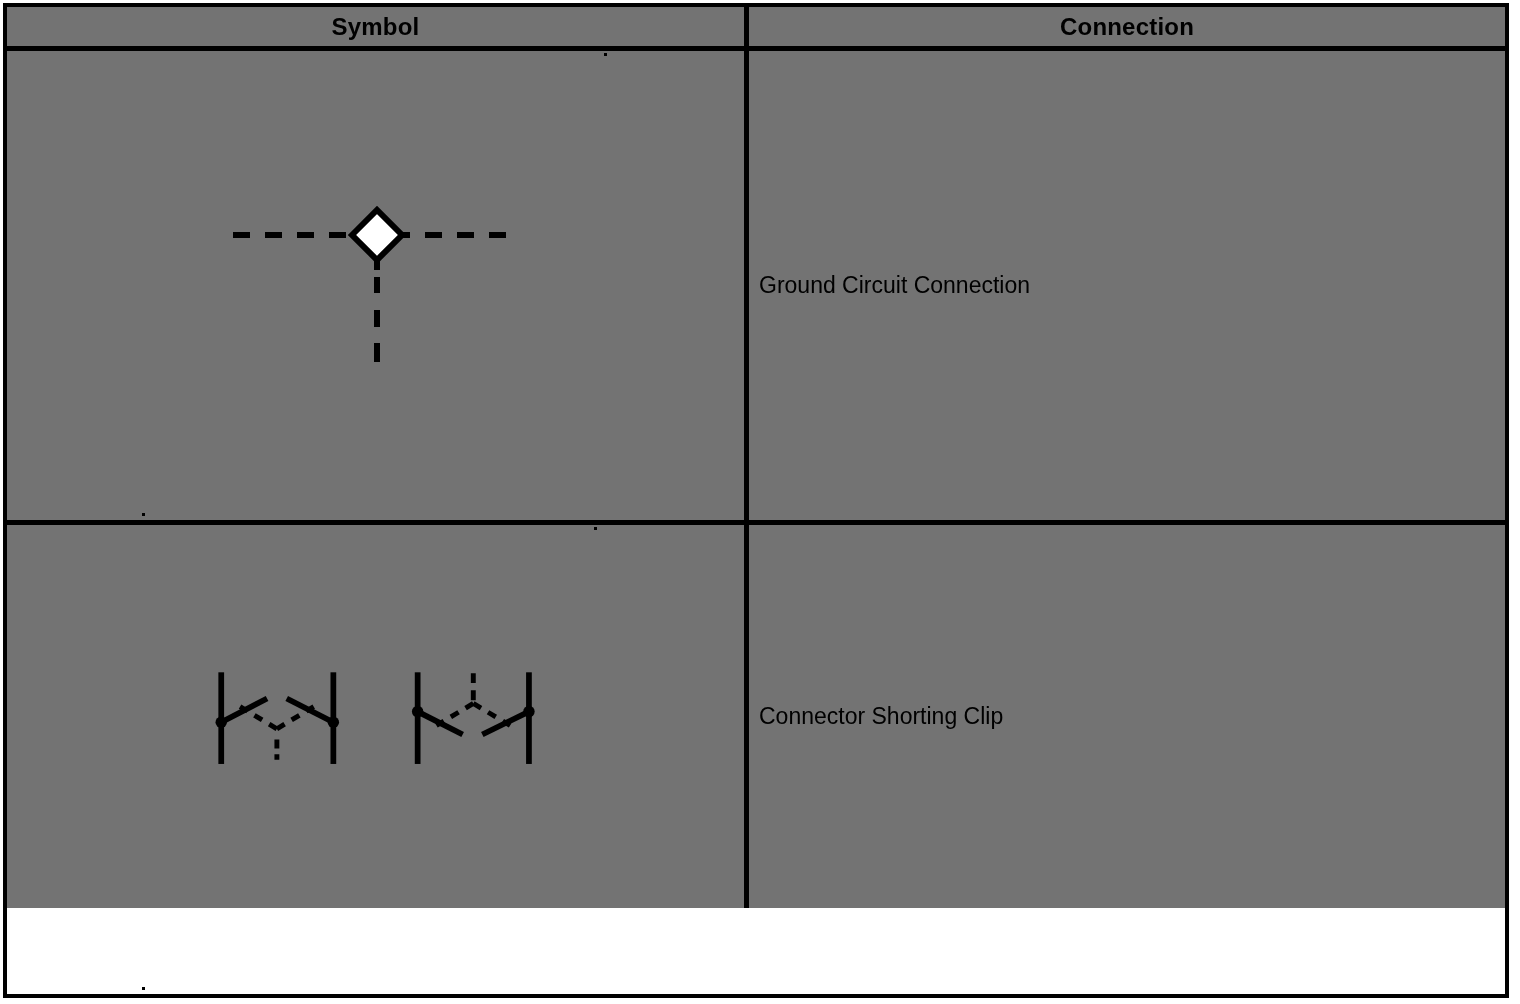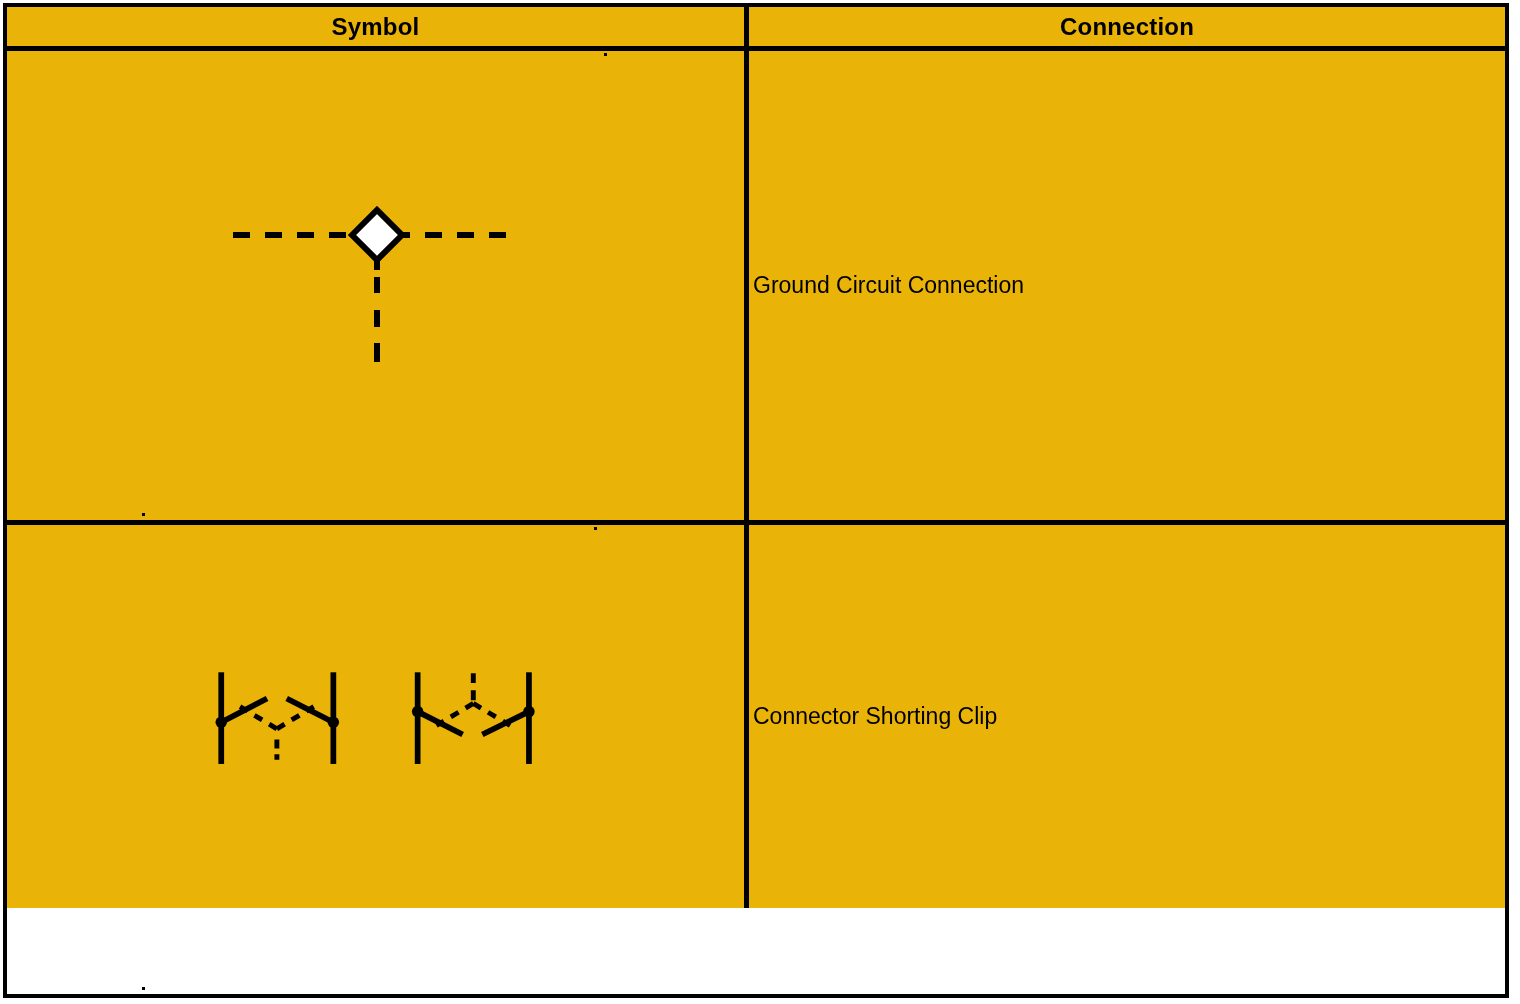--- a/index.html
+++ b/index.html
@@ -11,33 +11,33 @@
   }
   .tbl {
     position:absolute; left:3px; top:3px;
     width:1498px; height:987px;
     border:4px solid #000;
   }
   .t-row { display:grid; grid-template-columns:742px 756px; }
   .hdr-row { height:44px; }
   .body-row-1 { height:474px; }
   .body-row-2 { height:383px; }
-  .cell { box-sizing:border-box; position:relative; background:#eab308; }
+  .cell { box-sizing:border-box; position:relative; background:#737373; }
   .c-sym { border-right:5px solid #000; }
   .hdr-row .cell { border-bottom:5px solid #000; }
   .body-row-1 .cell { border-bottom:5px solid #000; }
   .hdr {
     font-size:24px; font-weight:bold;
     display:flex; align-items:center; justify-content:center;
     letter-spacing:0.2px;
   }
   .desc {
     font-size:23px;
     display:flex; align-items:center; justify-content:flex-start;
-    padding-left:4px;
+    padding-left:10px;
   }
   .symsvg { position:absolute; left:0; top:0; width:737px; height:100%; display:block; }
   .speck { position:absolute; width:3px; height:3px; background:#000; }
   .speck-1 { left:604px; top:53px; }
   .speck-2 { left:142px; top:513px; }
   .speck-3 { left:594px; top:527px; }
   .speck-4 { left:142px; top:987px; }
 </style>
 </head>
 <body>

